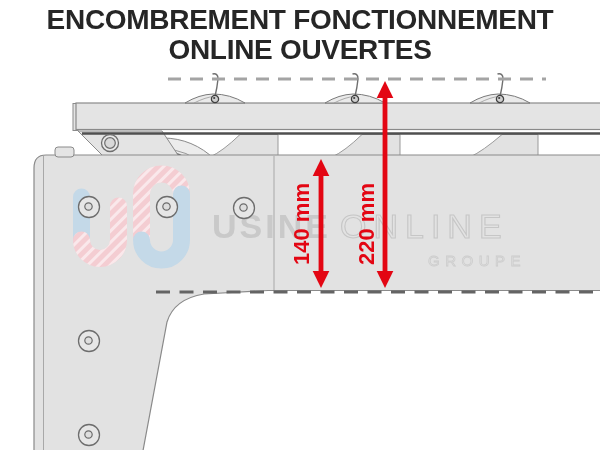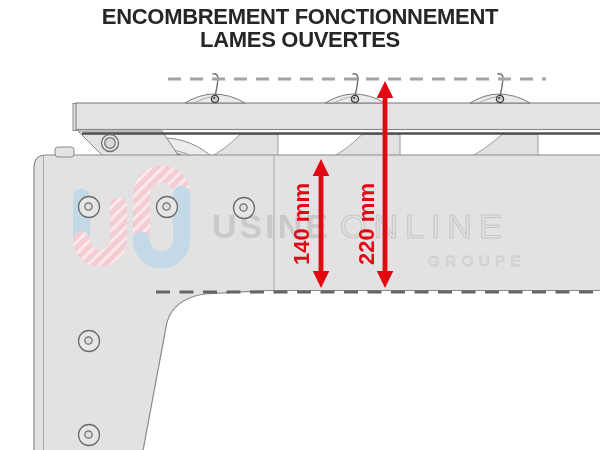--- a/index.html
+++ b/index.html
@@ -1,19 +1,19 @@
 <!DOCTYPE html>
 <html><head>
 <meta charset="utf-8">
 <style>
   html,body{margin:0;padding:0;background:#ffffff;}
   #stage{position:relative;width:600px;height:450px;background:#ffffff;overflow:hidden;
          font-family:"Liberation Sans",sans-serif;}
   #title-block{position:absolute;top:5px;left:0;width:100%;text-align:center;
-    font-weight:bold;font-size:22px;line-height:1.06;color:#262626;letter-spacing:-0.3px;}
+    font-weight:bold;font-size:28px;line-height:1.06;color:#262626;letter-spacing:-0.3px;}
   #drawing{position:absolute;top:0;left:0;}
   svg text{font-family:"Liberation Sans",sans-serif;}
   .wm-bold{font-size:34px;font-weight:bold;fill:#c9c9c9;letter-spacing:3px;}
   .wm-light{font-size:34px;font-weight:normal;fill:none;stroke:#c6c6c6;stroke-width:1.1px;letter-spacing:7px;}
   .wm-group{font-size:15px;fill:none;stroke:#cccccc;stroke-width:0.8px;letter-spacing:5.5px;}
   .dim-label{font-size:22px;font-weight:bold;fill:#e30613;}
 </style>
 </head>
 <body>
 
@@ -136,16 +136,16 @@
       <polygon points="385,81 376.7,98 393.3,98"></polygon>
       <polygon points="385,288 376.7,271 393.3,271"></polygon>
     </g>
 
     <text class="dim-label" x="302" y="231" text-anchor="middle" transform="rotate(-90 302 224)">140 mm</text>
     <text class="dim-label" x="367" y="231" text-anchor="middle" transform="rotate(-90 367 224)">220 mm</text>
   </svg>
 
   <div id="title-block">
     <div>ENCOMBREMENT FONCTIONNEMENT</div>
-    <div>LAMES OUVERTES</div>
+    <div>ONLINE OUVERTES</div>
   </div>
 
 </div>
 
 </body></html>

